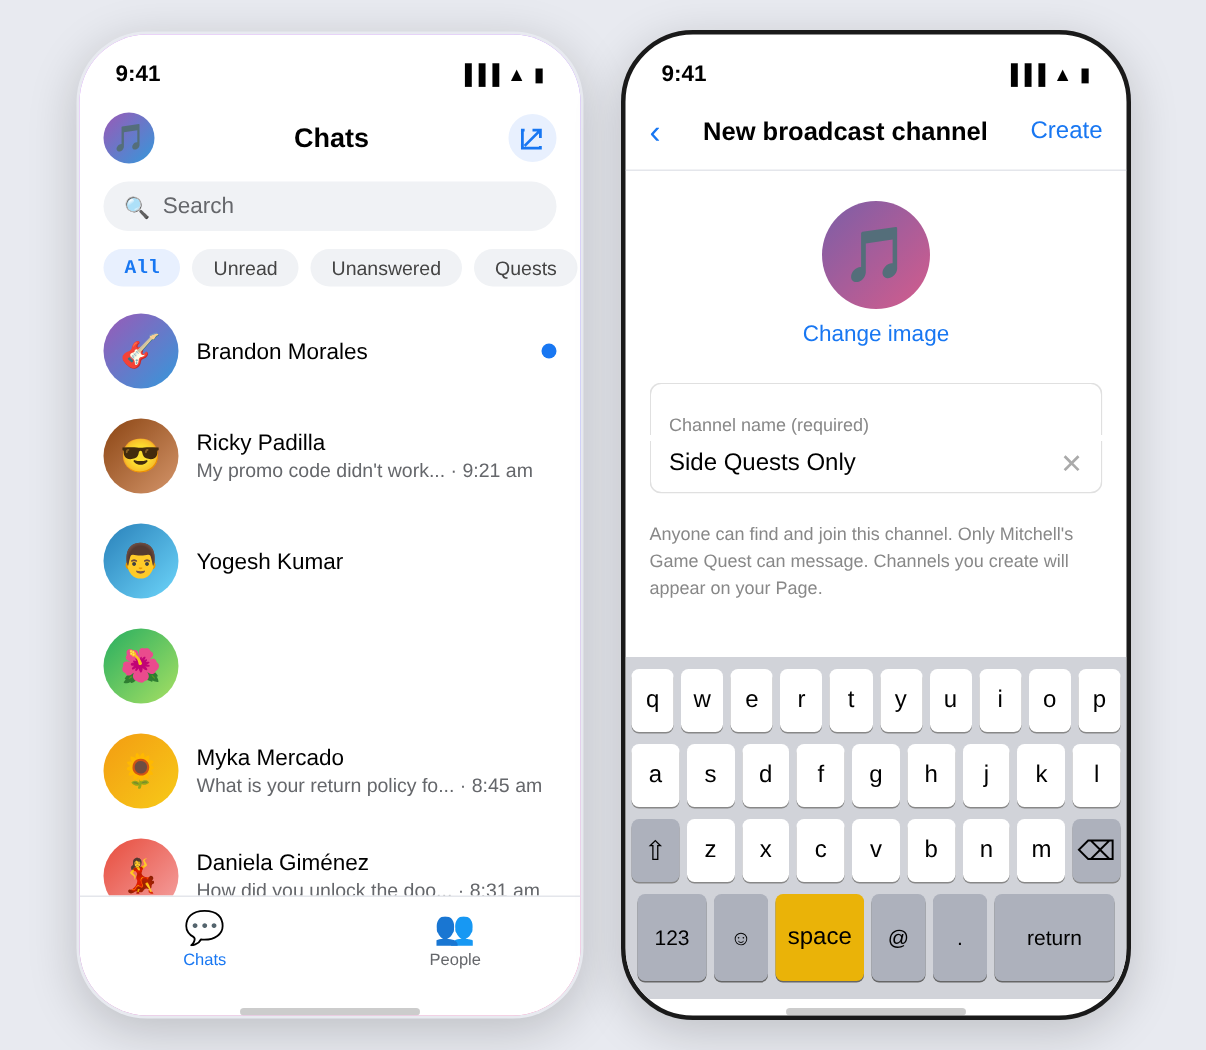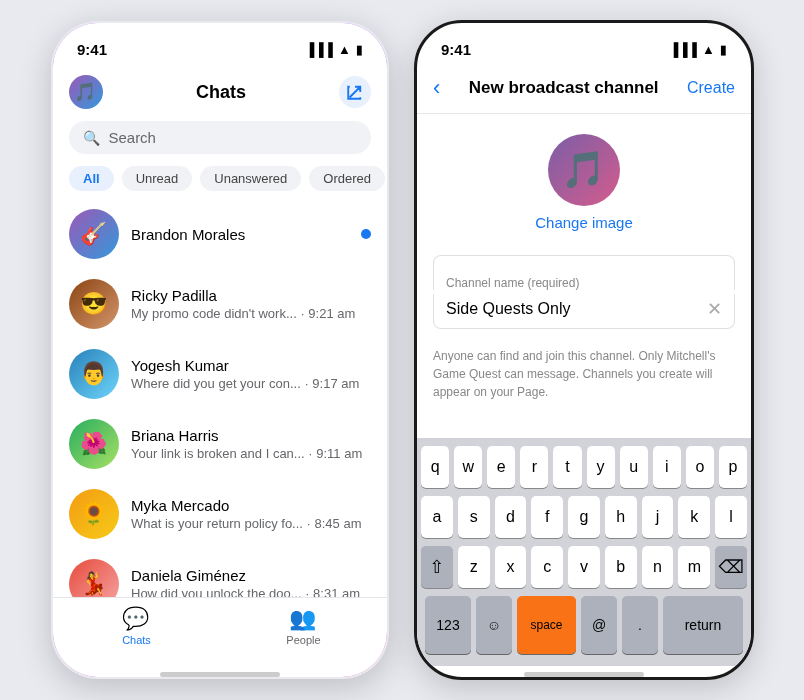--- a/index.html
+++ b/index.html
@@ -134,20 +134,21 @@
       border-radius: 20px;
       font-size: 13px;
       font-weight: 500;
       background: #f0f2f5;
       color: #444;
     }
     .filter-tab.active {
       background: #e8f0fe;
       color: #1877f2;
       font-weight: 600;
+      font-family: Liberation Mono, monospace;
     }
 
     
     .chat-list {
       flex: 1;
       overflow: hidden;
     }
     .chat-item {
       display: flex;
       align-items: center;
@@ -352,21 +353,21 @@
       height: 58px;
       display: flex;
       align-items: center;
       justify-content: center;
       font-size: 14px;
       color: #000;
       cursor: pointer;
       box-shadow: 0 1px 0 #666;
     }
     .key-123 { width: 46px; }
-    .key-space { flex: 1; background: #f97316; font-size: 12px; }
+    .key-space { flex: 1; background: #eab308; font-size: 16px; }
     .key-at { width: 36px; }
     .key-dot { width: 36px; }
     .key-return { width: 80px; font-size: 14px; }
     .key-emoji { width: 36px; background: #adb1bc; }
 
     
     .av-purple { background: linear-gradient(135deg, #9b59b6, #3498db); }
     .av-brown { background: linear-gradient(135deg, #8B4513, #d4956a); }
     .av-blue { background: linear-gradient(135deg, #2980b9, #6dd5fa); }
     .av-green { background: linear-gradient(135deg, #27ae60, #a8e063); }
@@ -410,21 +411,21 @@
 
     <div class="search-bar">
       <span class="search-icon-glyph">🔍</span>
       <span>Search</span>
     </div>
 
     <div class="filter-tabs">
       <div class="filter-tab active">All</div>
       <div class="filter-tab">Unread</div>
       <div class="filter-tab">Unanswered</div>
-      <div class="filter-tab">Ordered</div>
+      <div class="filter-tab">Quests</div>
     </div>
 
     <div class="chat-list">
 
     <div class="chat-item">
       <div class="chat-avatar av-purple">🎸</div>
       <div class="chat-info">
         <div class="chat-name">Brandon Morales</div>
       </div>
       <div class="chat-dot"></div>
@@ -434,30 +435,25 @@
       <div class="chat-info">
         <div class="chat-name">Ricky Padilla</div>
         <div class="chat-preview">My promo code didn't work... · 9:21 am</div>
       </div>
 
     </div>
         <div class="chat-item">
       <div class="chat-avatar av-blue">👨</div>
       <div class="chat-info">
         <div class="chat-name">Yogesh Kumar</div>
-        <div class="chat-preview">Where did you get your con... · 9:17 am</div>
       </div>
 
     </div>
         <div class="chat-item">
       <div class="chat-avatar av-green">🌺</div>
-      <div class="chat-info">
-        <div class="chat-name">Briana Harris</div>
-        <div class="chat-preview">Your link is broken and I can... · 9:11 am</div>
-      </div>
 
     </div>
         <div class="chat-item">
       <div class="chat-avatar av-yellow">🌻</div>
       <div class="chat-info">
         <div class="chat-name">Myka Mercado</div>
         <div class="chat-preview">What is your return policy fo... · 8:45 am</div>
       </div>
 
     </div>

